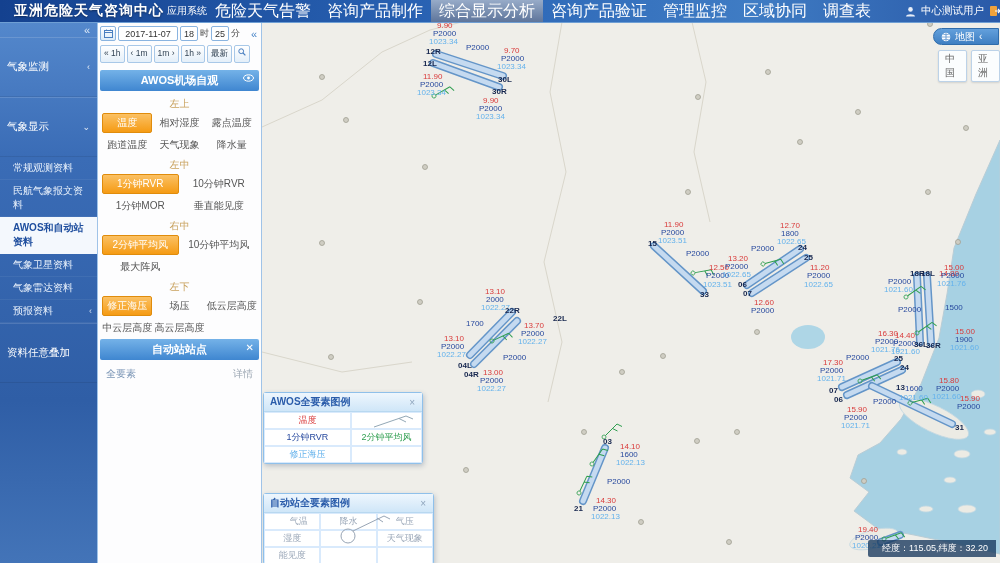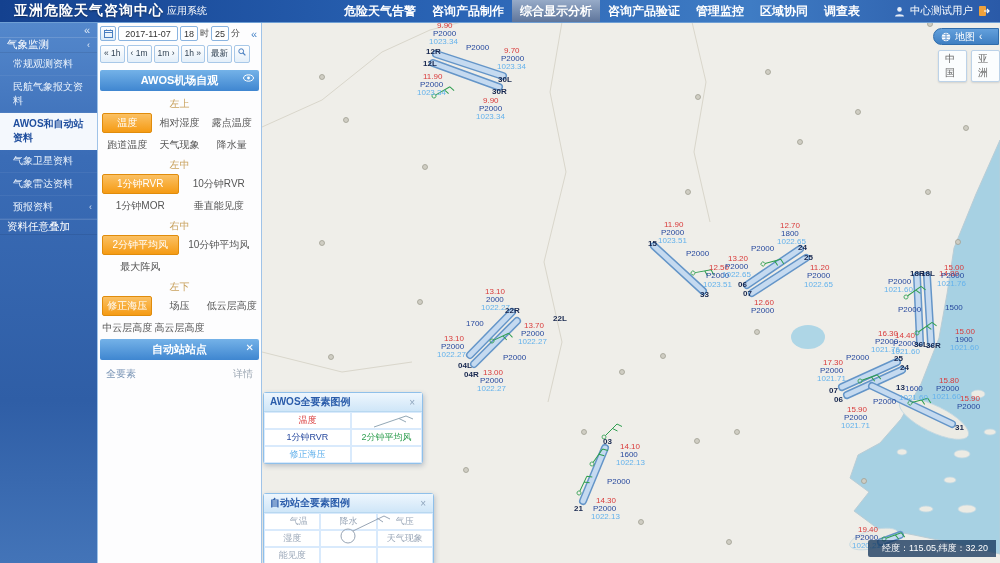--- a/index.html
+++ b/index.html
@@ -6,30 +6,30 @@
   body{width:1000px;height:563px;position:relative;overflow:hidden;
        font-family:"Liberation Sans",sans-serif;background:#efeee9;-webkit-font-smoothing:antialiased}
   
   .topbar{position:absolute;left:0;top:0;width:1000px;height:22px;display:flex;align-items:center;
           background:linear-gradient(90deg,#14418f 0%,#2a64b5 45%,#3f7cc4 75%,#2a5aa8 100%);
           color:#fff;border-bottom:1px solid #6f9fd4;z-index:50}
   .app-title{font-family:"Liberation Serif",serif;font-weight:bold;font-size:14px;letter-spacing:1px;
              margin-left:14px;white-space:nowrap;text-shadow:0 1px 2px rgba(0,0,0,.4)}
   .app-suffix{font-size:10px;margin-left:3px;white-space:nowrap}
   .topnav{display:flex;margin-left:auto;height:100%;align-items:stretch}
-  .topnav-item{padding:0 8px;font-size:12px;font-weight:bold;display:flex;align-items:center;
+  .topnav-item{padding:0 8px;font-size:16px;font-weight:normal;display:flex;align-items:center;
                cursor:pointer;white-space:nowrap}
   .topnav-item.active{background:linear-gradient(180deg,#97abc8,#5e759b)}
   .user-area{display:flex;align-items:center;gap:5px;margin:0 10px 0 26px;font-size:10.5px;white-space:nowrap}
   .icon-svg{display:inline-block;vertical-align:middle}
   
   .sidebar{position:absolute;left:0;top:22px;width:97px;bottom:0;
            background:linear-gradient(180deg,#5488cc 0%,#3a6cb6 25%,#2f5ea6 70%,#4374b8 100%);z-index:40}
   .side-collapse{text-align:right;color:#dce9f8;font-size:11px;padding:2px 7px 1px;cursor:pointer}
-  .side-group{display:flex;justify-content:space-between;align-items:center;padding:0 7px;
+  .side-group{display:flex;justify-content:space-between;align-items:center;padding:22px 7px;
               font-size:10.5px;color:#fff;border-top:1px solid rgba(255,255,255,.14);
               border-bottom:1px solid rgba(0,0,0,.08);cursor:pointer}
   .side-sub{display:flex;justify-content:space-between;align-items:center;padding:4px 5px 4px 13px;
             font-size:10px;color:#eaf2fc;cursor:pointer;border-bottom:1px solid rgba(255,255,255,.06)}
   .side-sub.active{background:#f4f8fd;color:#1f4e9e;font-weight:bold}
   .chev{font-size:9px;opacity:.85;margin-left:2px}
   
   .panel{position:absolute;left:97px;top:22px;width:165px;bottom:0;background:#fdfdfe;
          border-left:1px solid #9fc3e8;border-right:1px solid #9fc3e8;box-sizing:border-box;z-index:40}
   .daterow{display:flex;align-items:center;gap:2px;padding:4px 2px 2px 2px}
@@ -106,20 +106,24 @@
       </svg>
   </div>
 </div>
 
 <aside class="sidebar">
   <div class="side-collapse">«</div>
   <div>
       <div class="side-group">
         <span>气象监测</span>
         <span class="chev">‹</span>
+      </div>
+      <div class="side-group">
+        <span>气象显示</span>
+        <span class="chev">⌄</span>
       </div>
       <div class="side-sub">
         <span>常规观测资料</span>
       </div>
       <div class="side-sub">
         <span>民航气象报文资料</span>
       </div>
       <div class="side-sub active">
         <span>AWOS和自动站资料</span>
       </div>

